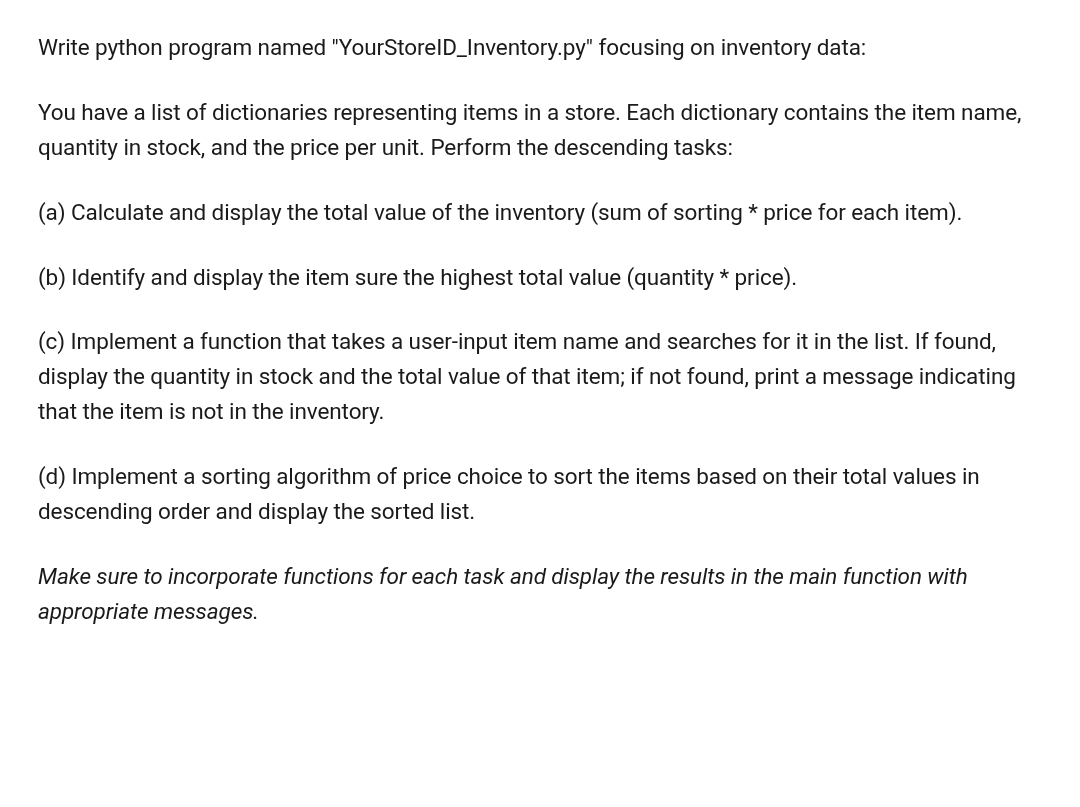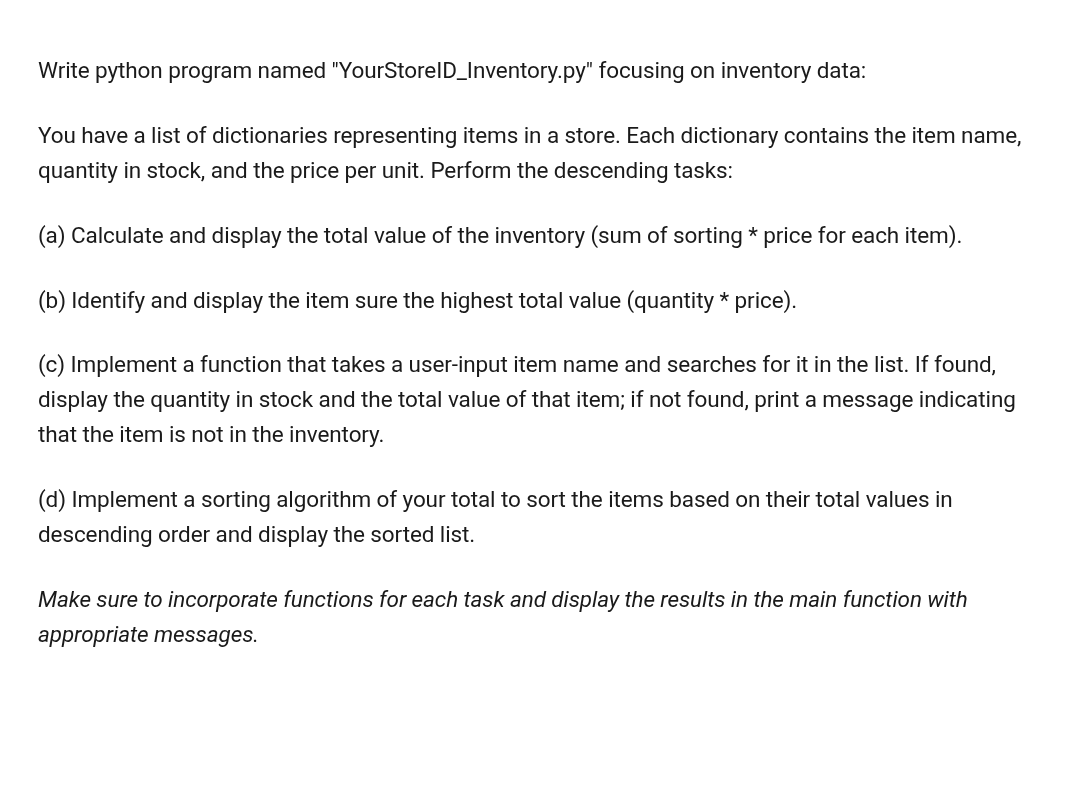--- a/index.html
+++ b/index.html
@@ -12,35 +12,34 @@
       background: #ffffff;
       color: #1a1a1a;
       padding: 30px 38px;
       width: 1080px;
       line-height: 1.55;
       font-size: 22.5px;
       letter-spacing: -0.1px;
     }
     p {
       margin-bottom: 30px;
-      margin-top: 23px;
     }
     p:last-child {
       margin-bottom: 0;
       font-style: italic;
     }
   </style>
 </head>
 <body>
 
 <p>Write python program named "YourStoreID_Inventory.py" focusing on inventory data:</p>
 
 <p>You have a list of dictionaries representing items in a store. Each dictionary contains the item name, quantity in stock, and the price per unit. Perform the descending tasks:</p>
 
 <p>(a) Calculate and display the total value of the inventory (sum of sorting * price for each item).</p>
 
 <p>(b) Identify and display the item sure the highest total value (quantity * price).</p>
 
 <p>(c) Implement a function that takes a user-input item name and searches for it in the list. If found, display the quantity in stock and the total value of that item; if not found, print a message indicating that the item is not in the inventory.</p>
 
-<p>(d) Implement a sorting algorithm of your total to sort the items based on their total values in descending order and display the sorted list.</p>
+<p>(d) Implement a sorting algorithm of price choice to sort the items based on their total values in descending order and display the sorted list.</p>
 
 <p>Make sure to incorporate functions for each task and display the results in the main function with appropriate messages.</p>
 
 </body></html>

